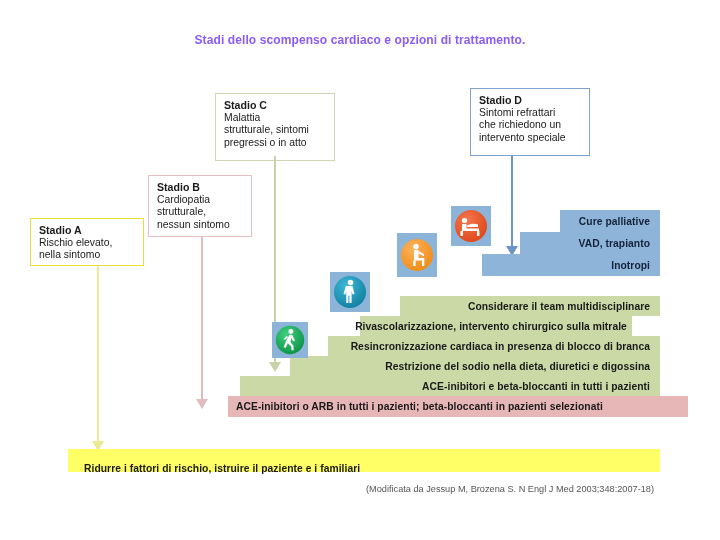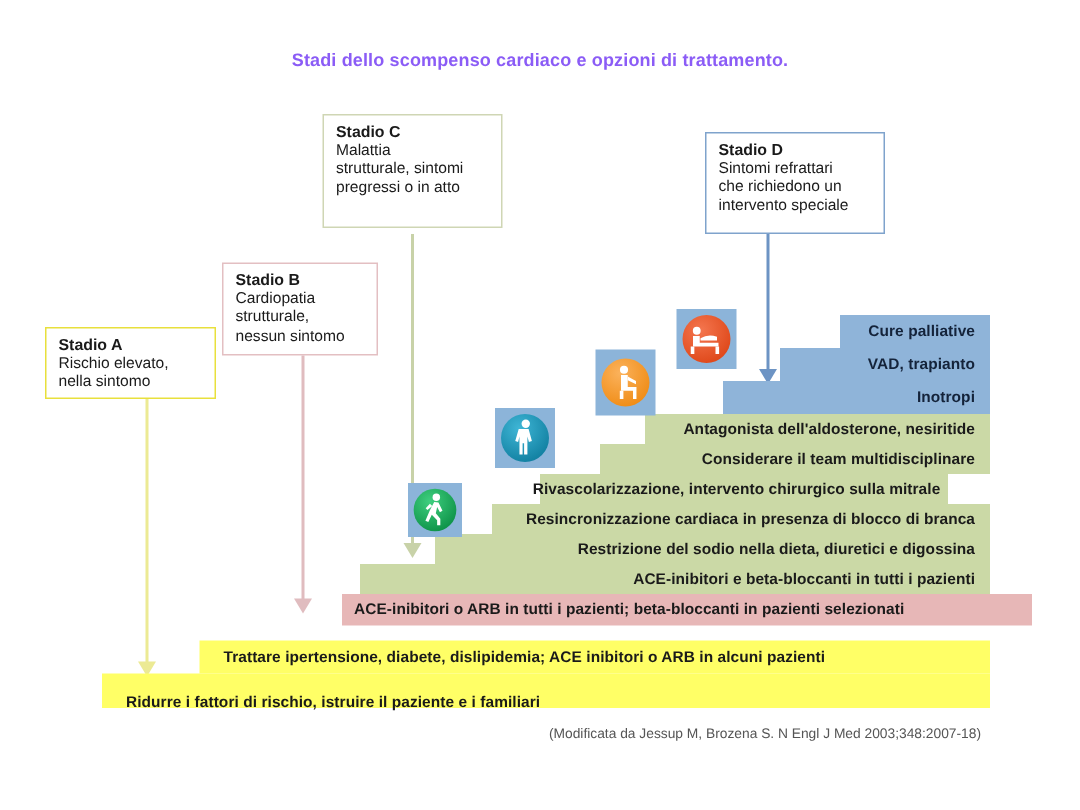--- a/index.html
+++ b/index.html
@@ -51,21 +51,21 @@
     display: block;
     font-size: 10.6px;
   }
   .stage-box .stage-desc {
     display: block;
     white-space: pre-line;
   }
 
   #stage-a { left: 30px;  top: 218px; width: 114px; height: 48px; border-color: #e8e03c; }
   #stage-b { left: 148px; top: 175px; width: 104px; height: 62px; border-color: #e3bfc2; }
-  #stage-c { left: 215px; top: 76px;  width: 120px; height: 76px; border-color: #cfd6b4; }
+  #stage-c { left: 215px; top: 93px;  width: 120px; height: 68px; border-color: #cfd6b4; }
   #stage-d { left: 470px; top: 88px;  width: 120px; height: 68px; border-color: #7fa3cc; }
 
   
   .arrow {
     position: absolute;
   }
   .arrow .shaft {
     position: absolute;
     left: 50%;
     top: 0;
@@ -199,23 +199,20 @@
   </div>
 
   <div class="bar blue align-right" id="bar-vad" style="left:520px; top:232px; width:140px; height:22px;">
     <span class="lbl">VAD, trapianto</span>
   </div>
 
   <div class="bar blue align-right" id="bar-inotropi" style="left:482px; top:254px; width:178px; height:22px;">
     <span class="lbl">Inotropi</span>
   </div>
 
-  <div class="bar green align-right" id="bar-aldosterone" style="left:430px; top:276px; width:230px; height:20px;">
-    <span class="lbl">Antagonista dell'aldosterone, nesiritide</span>
-  </div>
 
   <div class="bar green align-right" id="bar-team" style="left:400px; top:296px; width:260px; height:20px;">
     <span class="lbl">Considerare il team multidisciplinare</span>
   </div>
 
   <div class="bar green align-right" id="bar-rivascolarizzazione" style="left:360px; top:316px; width:272px; height:20px;justify-content:center;">
     <span class="lbl">Rivascolarizzazione, intervento chirurgico sulla mitrale</span>
   </div>
 
   <div class="bar green align-right" id="bar-resincronizzazione" style="left:328px; top:336px; width:332px; height:20px;padding-left:11px;">
@@ -227,23 +224,20 @@
   </div>
 
   <div class="bar green align-right" id="bar-ace-beta" style="left:240px; top:376px; width:420px; height:20px;">
     <span class="lbl">ACE-inibitori e beta-bloccanti in tutti i pazienti</span>
   </div>
 
   <div class="bar pink align-left" id="bar-ace-arb" style="left:200px; top:396px; width:460px; height:21px;">
     <span class="lbl">ACE-inibitori o ARB in tutti i pazienti; beta-bloccanti in pazienti selezionati</span>
   </div>
 
-  <div class="bar yellow align-left" id="bar-ipertensione" style="left:133px; top:427px; width:527px; height:22px;">
-    <span class="lbl" style="padding-left:8px;">Trattare ipertensione, diabete, dislipidemia; ACE inibitori o ARB in alcuni pazienti</span>
-  </div>
 
   <div class="bar yellow align-left" id="bar-fattori-rischio" style="left:68px; top:449px; width:592px; height:23px;">
     <span class="lbl" style="padding-left:8px;margin-top:16px;">Ridurre i fattori di rischio, istruire il paziente e i familiari</span>
   </div>
 
   <div class="icon-tile" id="icon-person-reclining" style="left:451px; top:206px; width:40px; height:40px;">
     <svg width="36" height="36" viewBox="0 0 36 36">
       <defs>
         <radialGradient id="gRecline" cx="38%" cy="32%" r="78%">
           <stop offset="0%" stop-color="#f4764f"></stop>

